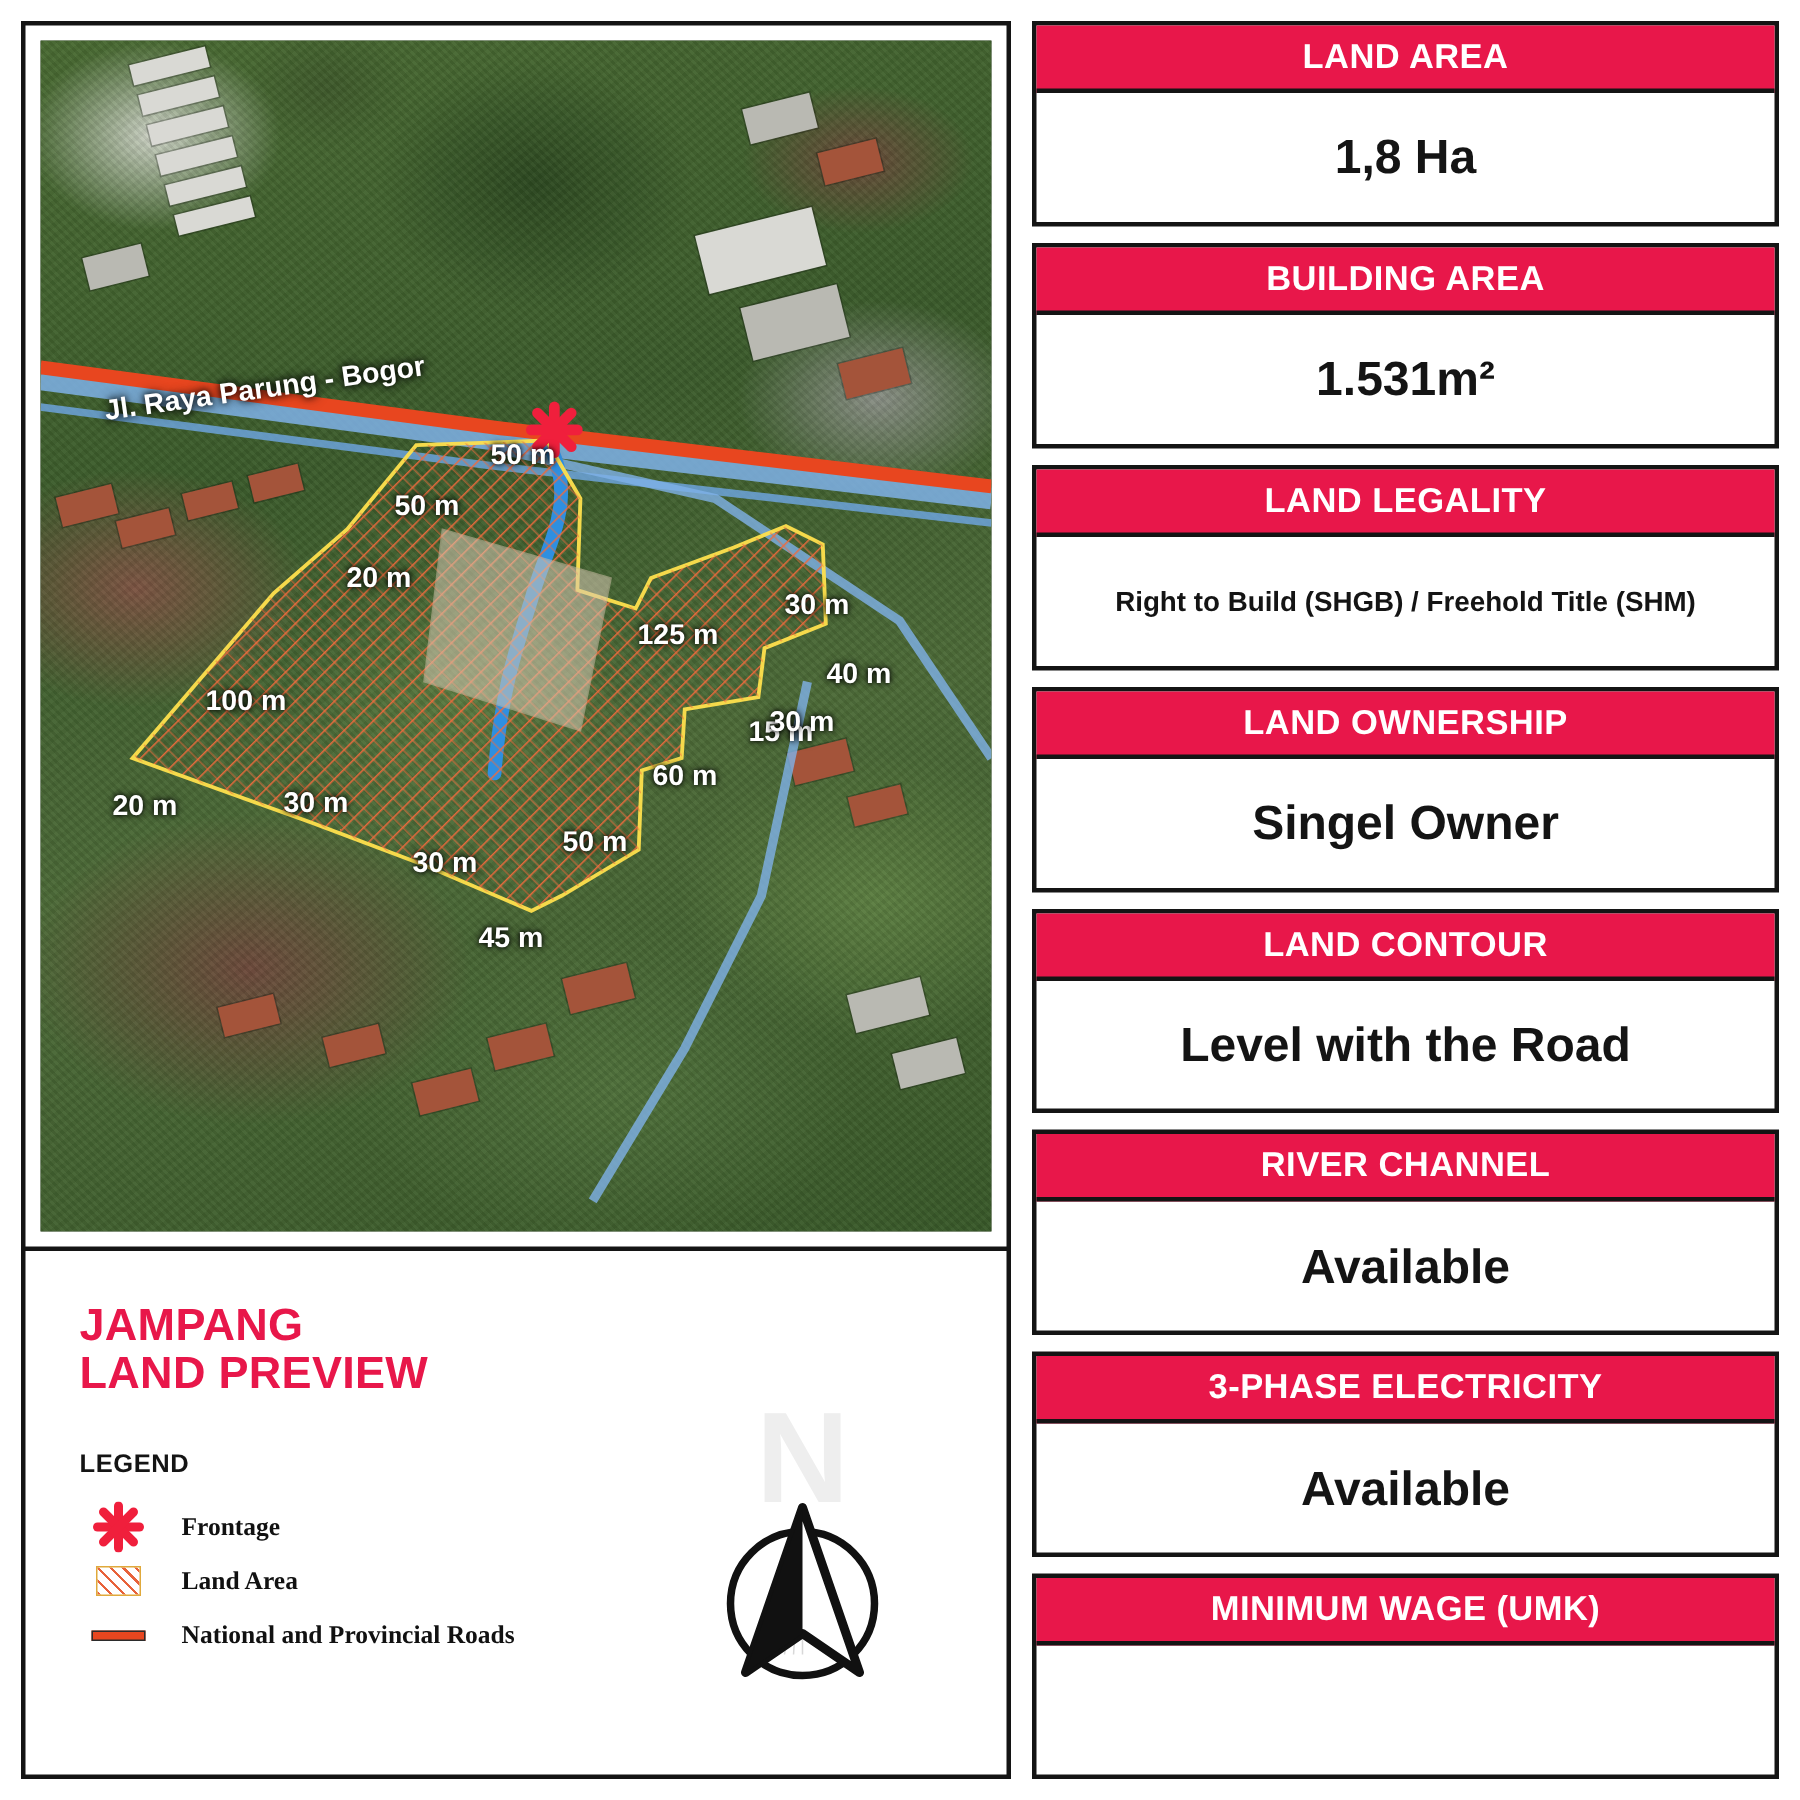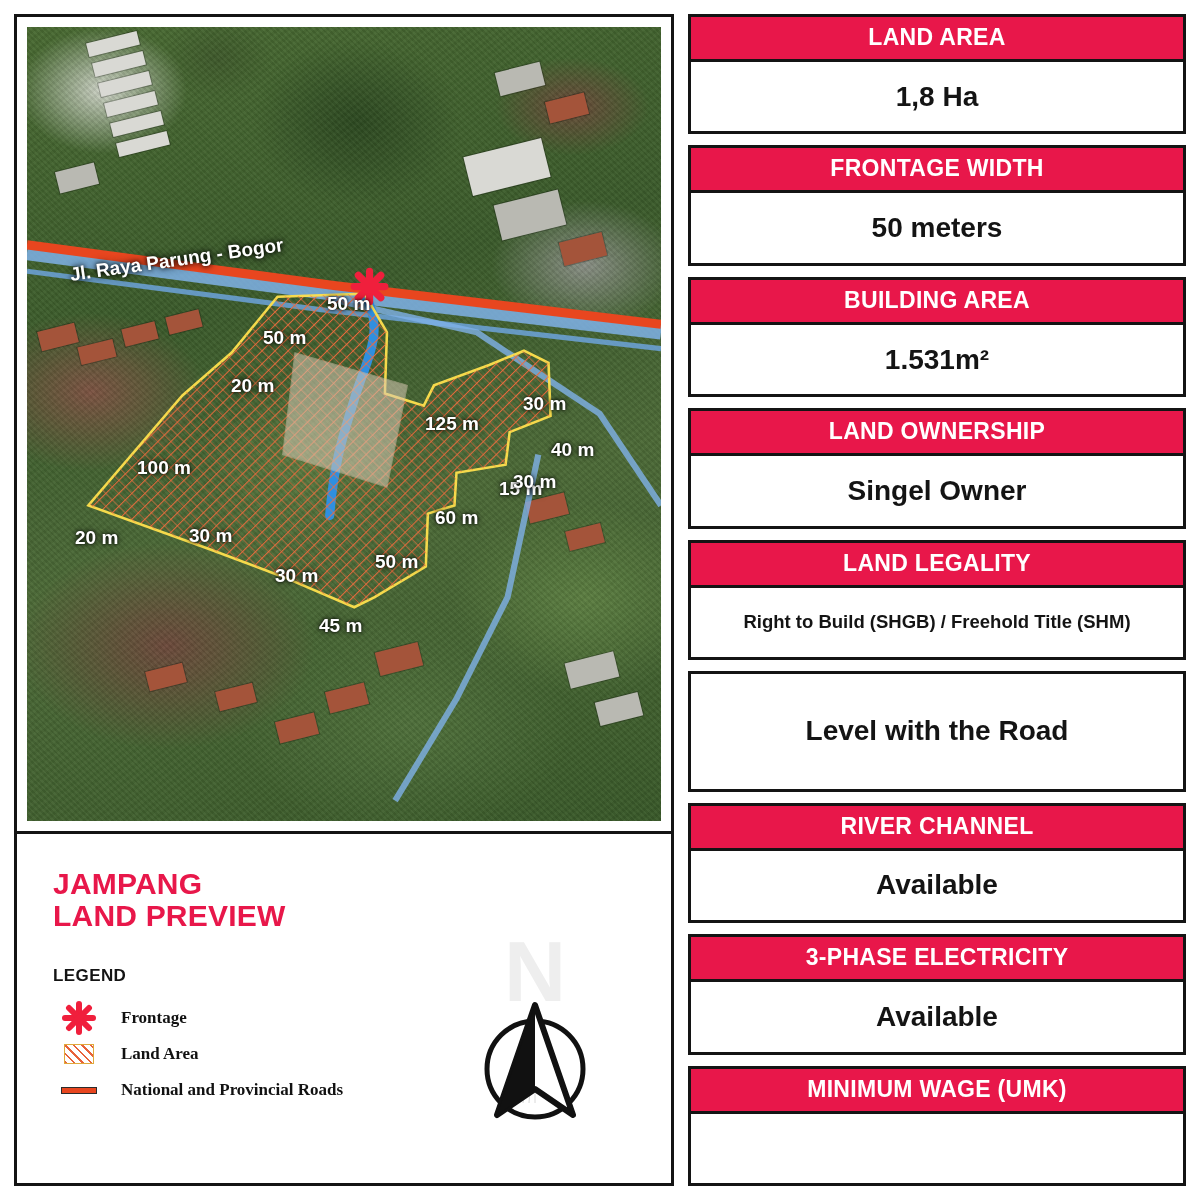--- a/index.html
+++ b/index.html
@@ -159,21 +159,21 @@
     letter-spacing: .3px;
     text-align: center;
     padding: 7px 4px 8px;
     border-bottom: 3px solid #141414;
   }
   .fact-val {
     flex: 1;
     display: flex;
     align-items: center;
     justify-content: center;
-    font-size: 28px;
+    font-size: 32px;
     font-weight: 700;
     color: #141414;
     text-align: center;
     padding: 2px 8px;
   }
   .fact-val.small { font-size: 18.5px; font-weight: 700; }
 </style>
 </head>
 <body>
 
@@ -323,41 +323,38 @@
     </div>
   </div>
 
   <div class="right">
 
     <div class="fact">
       <div class="fact-head">LAND AREA</div>
       <div class="fact-val">1,8 Ha</div>
     </div>
 
-    <div class="fact">
-      <div class="fact-head">FRONTAGE WIDTH</div>
-      <div class="fact-val">50 meters</div>
-    </div>
 
     <div class="fact">
       <div class="fact-head">BUILDING AREA</div>
       <div class="fact-val">1.531m²</div>
     </div>
 
     <div class="fact">
+      <div class="fact-head">LAND LEGALITY</div>
+      <div class="fact-val small">Right to Build (SHGB) / Freehold Title (SHM)</div>
+    </div>
+
+    <div class="fact">
       <div class="fact-head">LAND OWNERSHIP</div>
       <div class="fact-val">Singel Owner</div>
     </div>
 
     <div class="fact">
-      <div class="fact-head">LAND LEGALITY</div>
-      <div class="fact-val small">Right to Build (SHGB) / Freehold Title (SHM)</div>
-    </div>
-
-    <div class="fact">
+      <div class="fact-head">LAND CONTOUR</div>
       <div class="fact-val">Level with the Road</div>
     </div>
 
     <div class="fact">
       <div class="fact-head">RIVER CHANNEL</div>
       <div class="fact-val">Available</div>
     </div>
 
     <div class="fact">
       <div class="fact-head">3-PHASE ELECTRICITY</div>

